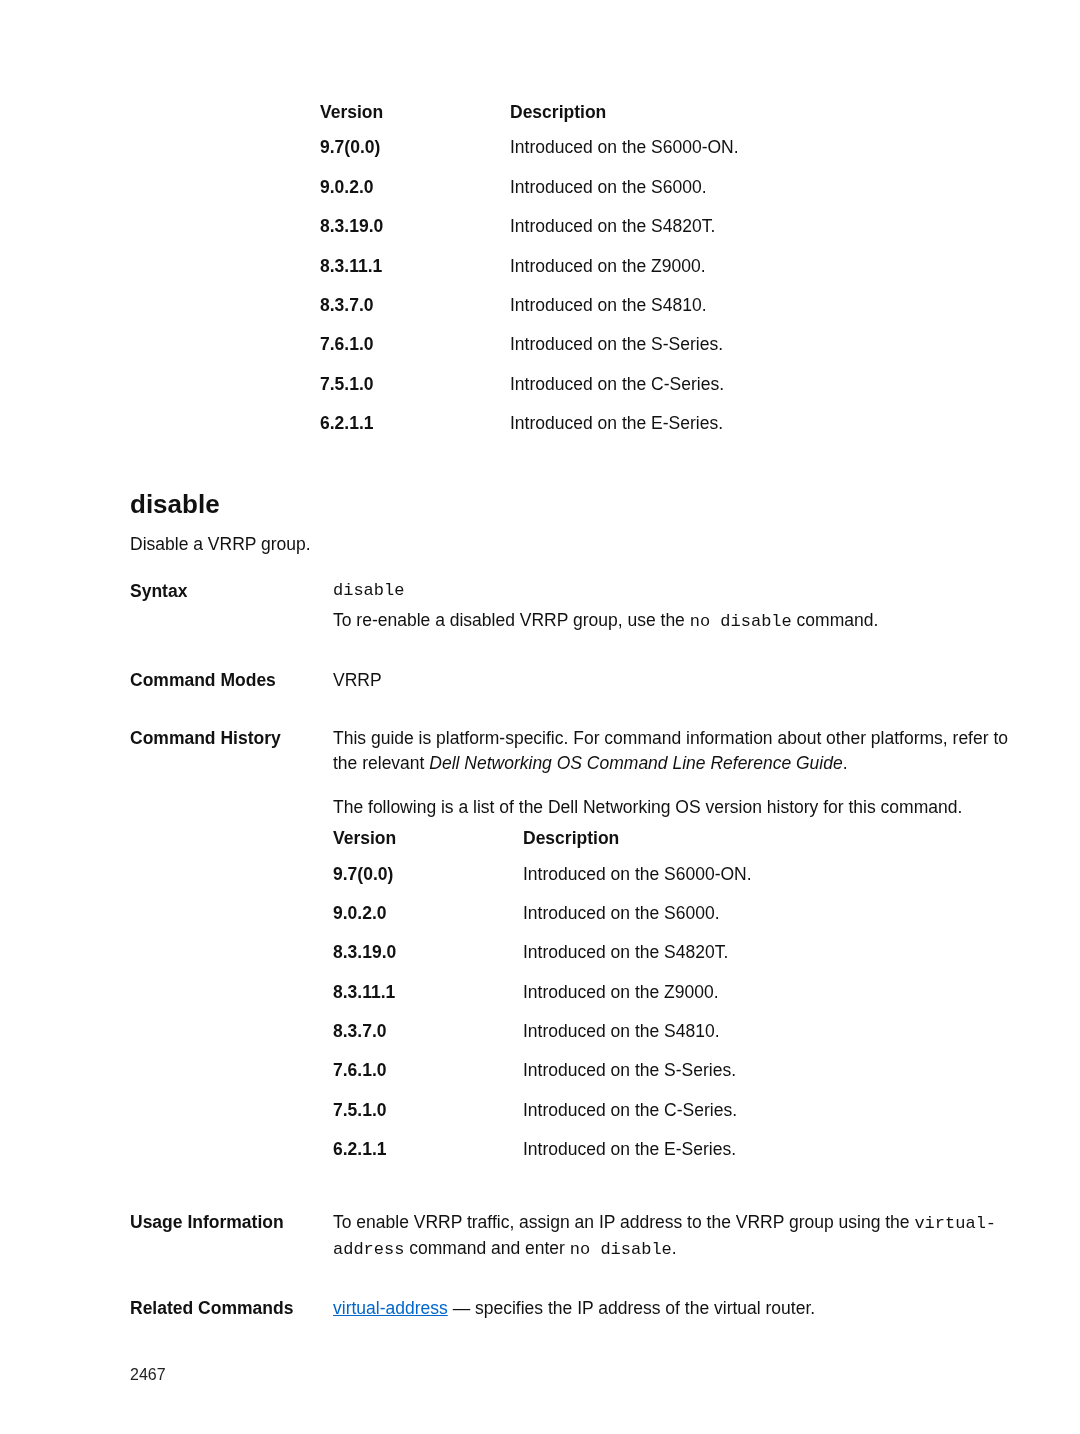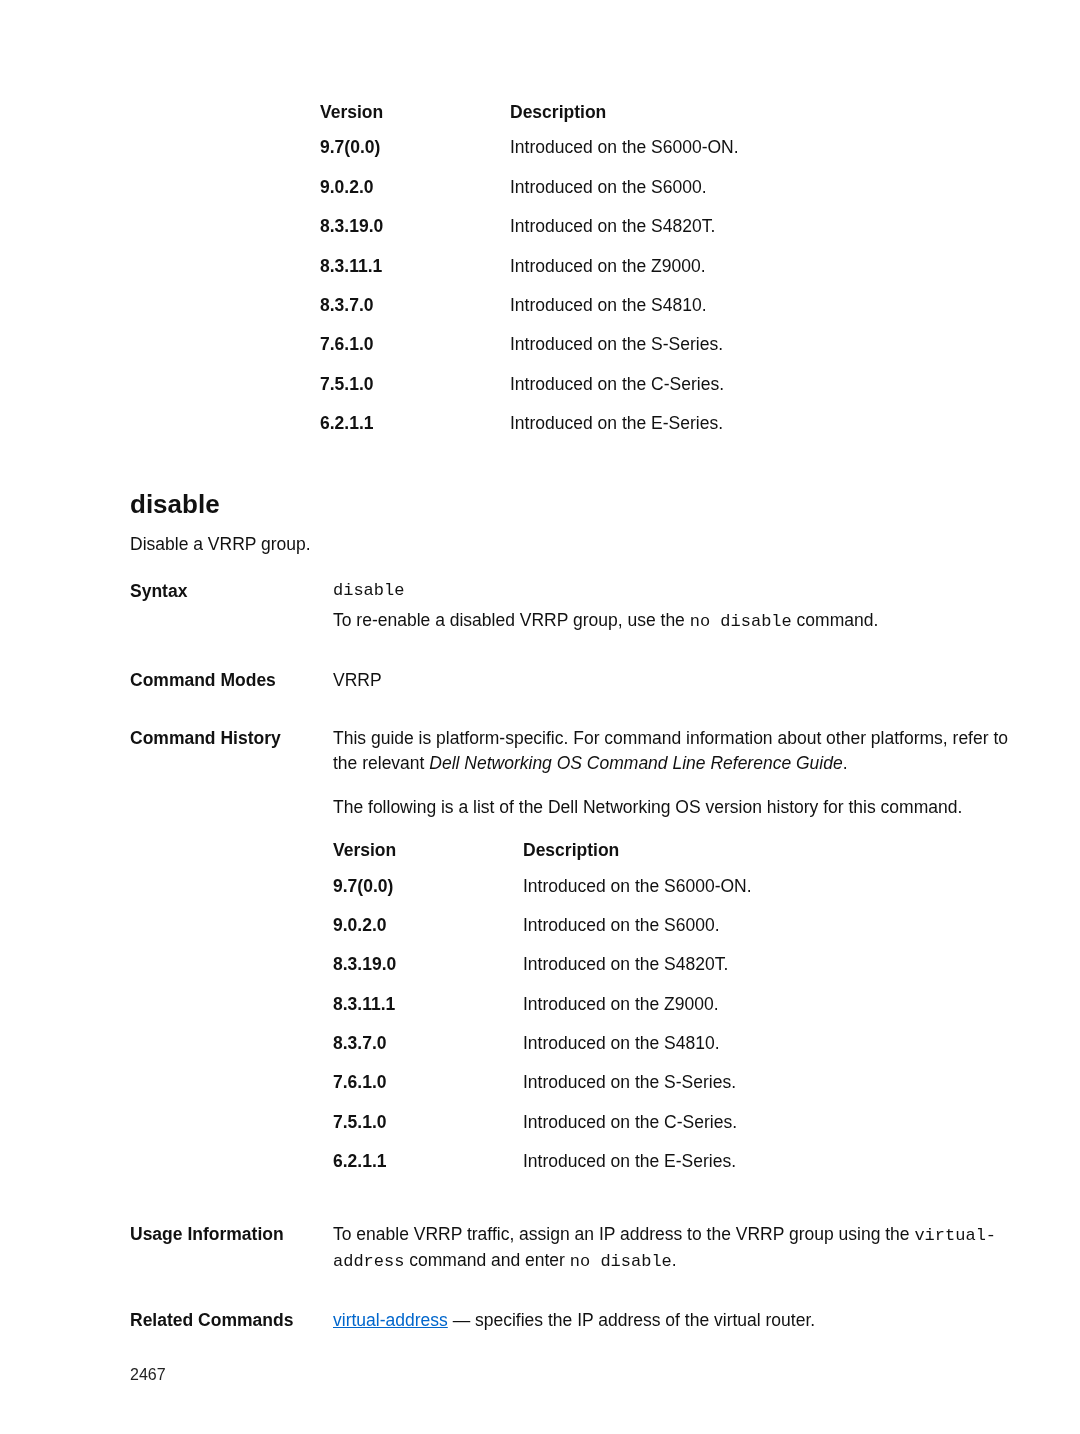--- a/index.html
+++ b/index.html
@@ -122,21 +122,21 @@
     </div>
 
     <div class="def-term">Command Modes</div>
     <div class="def-body">VRRP</div>
 
     <div class="def-term">Command History</div>
     <div class="def-body">
       <div style="margin-bottom:18px;">
         <span>This guide is platform-specific. For command information about other platforms, refer to the relevant </span><span class="italic">Dell Networking OS Command Line Reference Guide</span><span>.</span>
       </div>
-      <div style="margin-bottom:18px;">The following is a list of the Dell Networking OS version history for this command.</div>
+      <div style="margin-bottom:6px;">The following is a list of the Dell Networking OS version history for this command.</div>
 
       <div class="indent-table">
         <div class="th-row">
           <div class="col-ver bold">Version</div>
           <div class="col-desc bold">Description</div>
         </div>
         <div id="inner-rows">
             <div class="td-row">
               <div class="col-ver bold">9.7(0.0)</div>
               <div class="col-desc">Introduced on the S6000-ON.</div>

